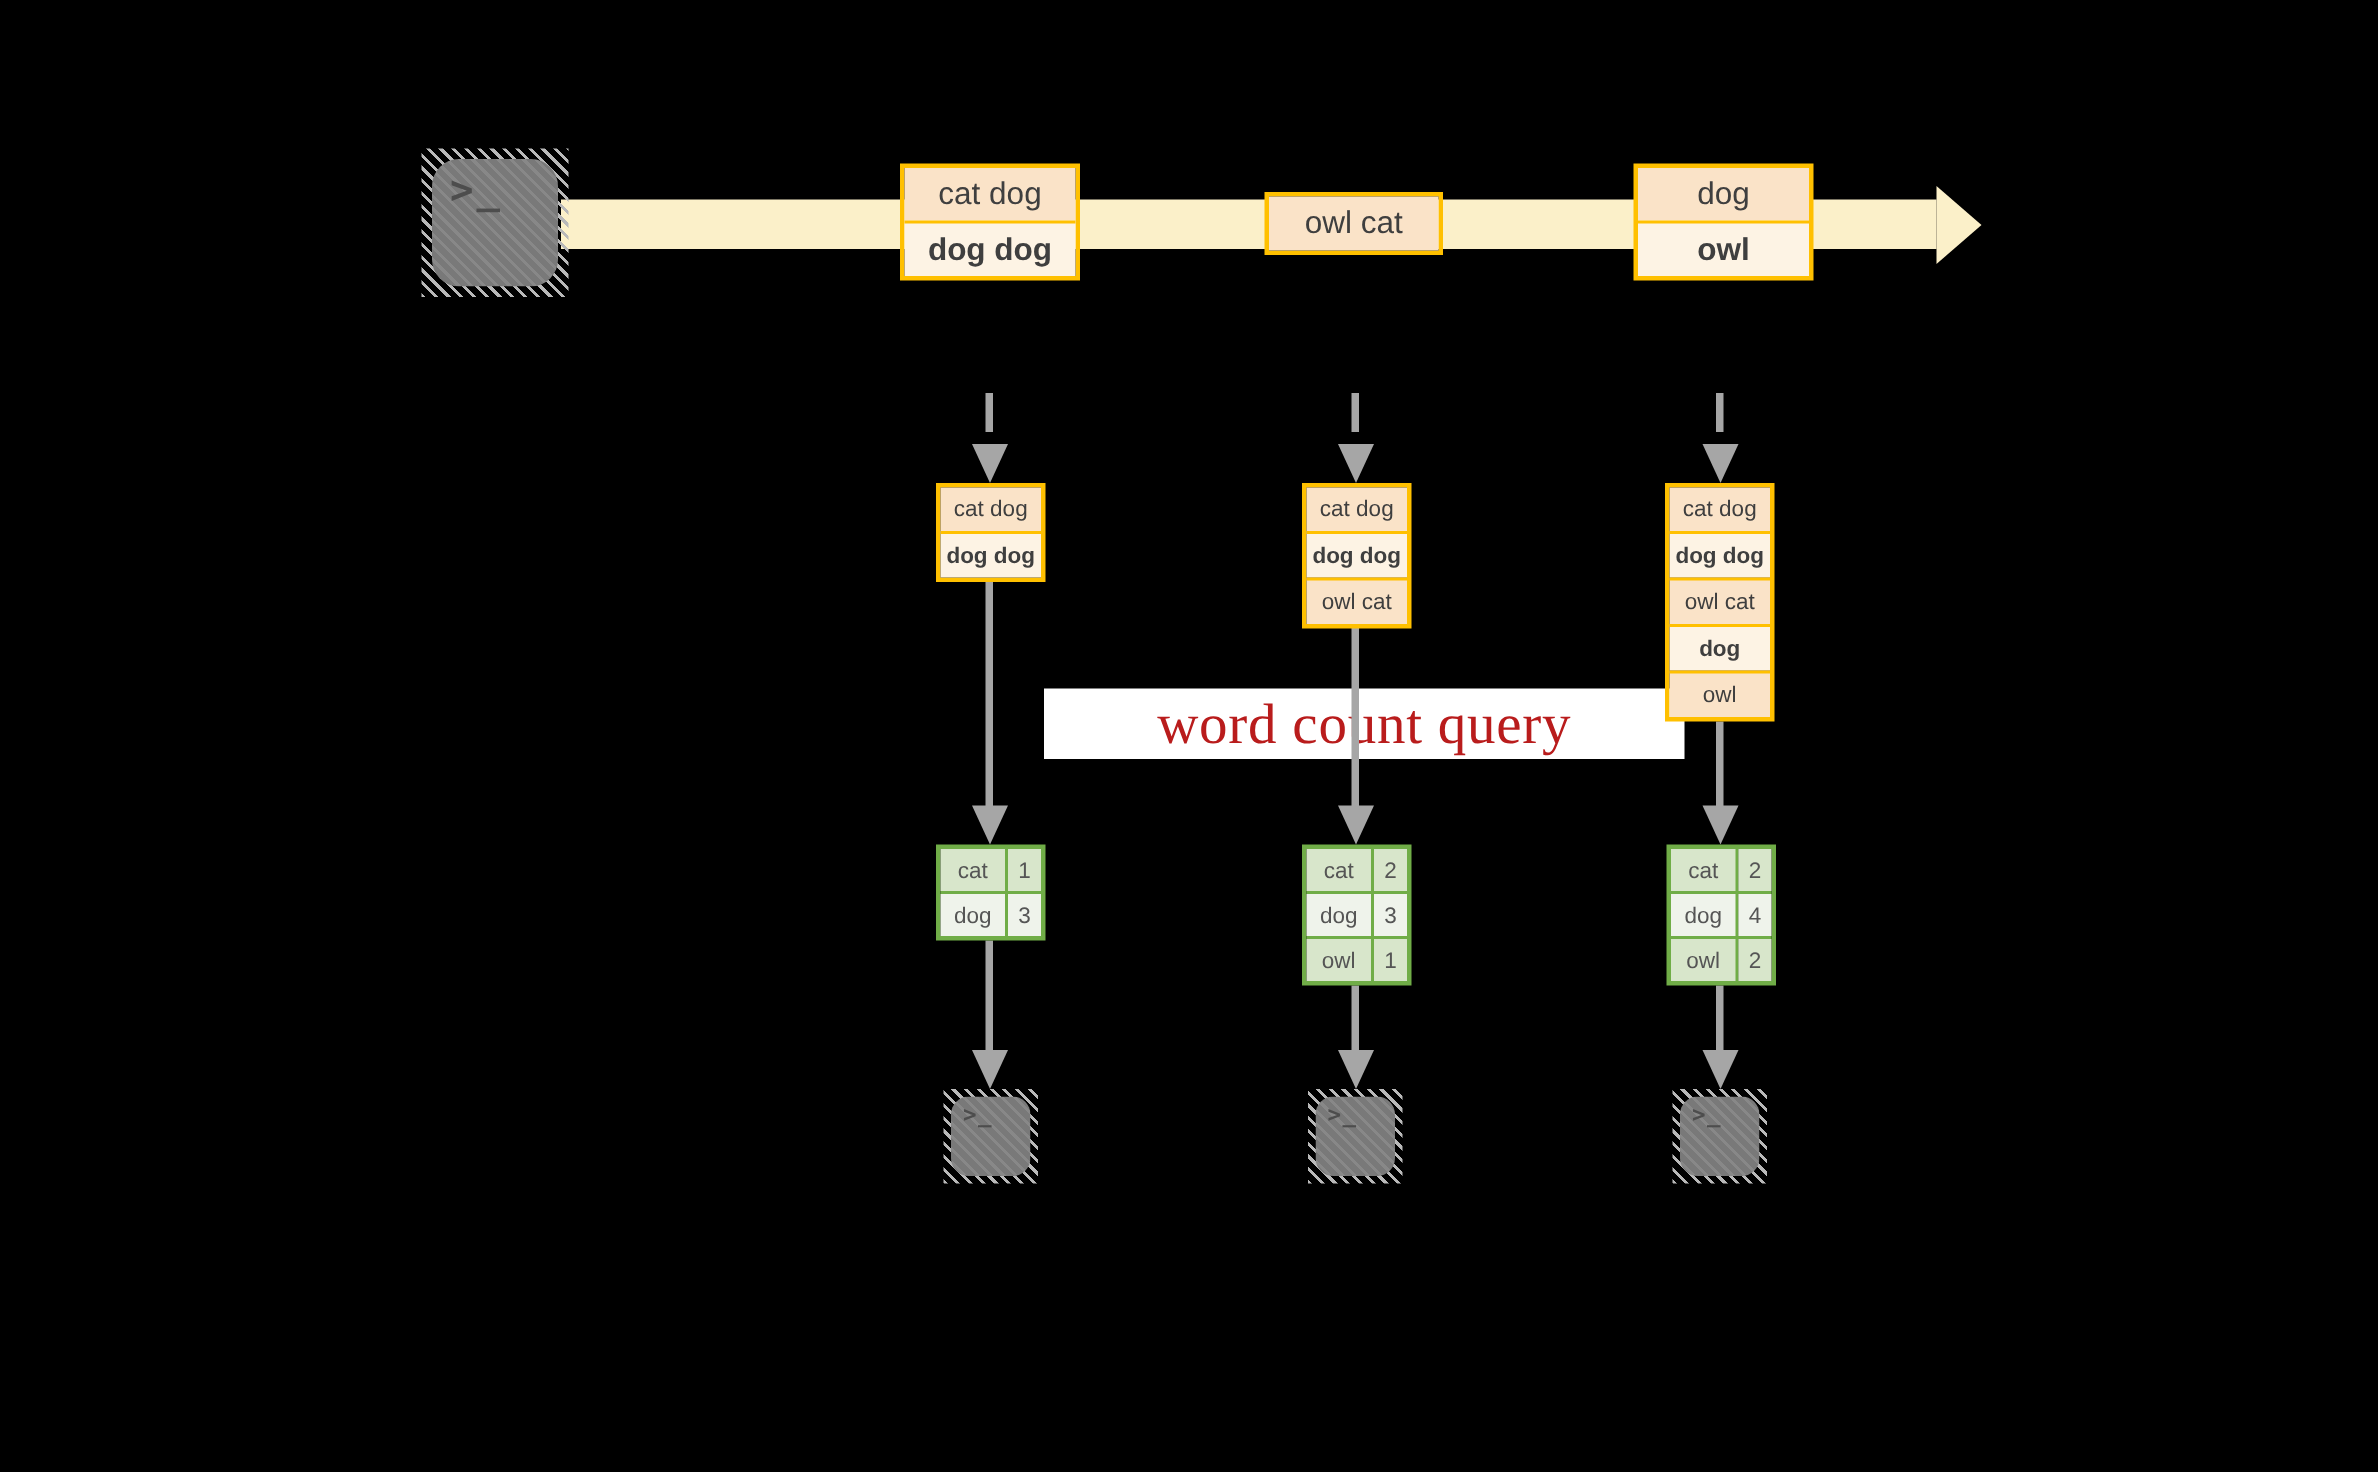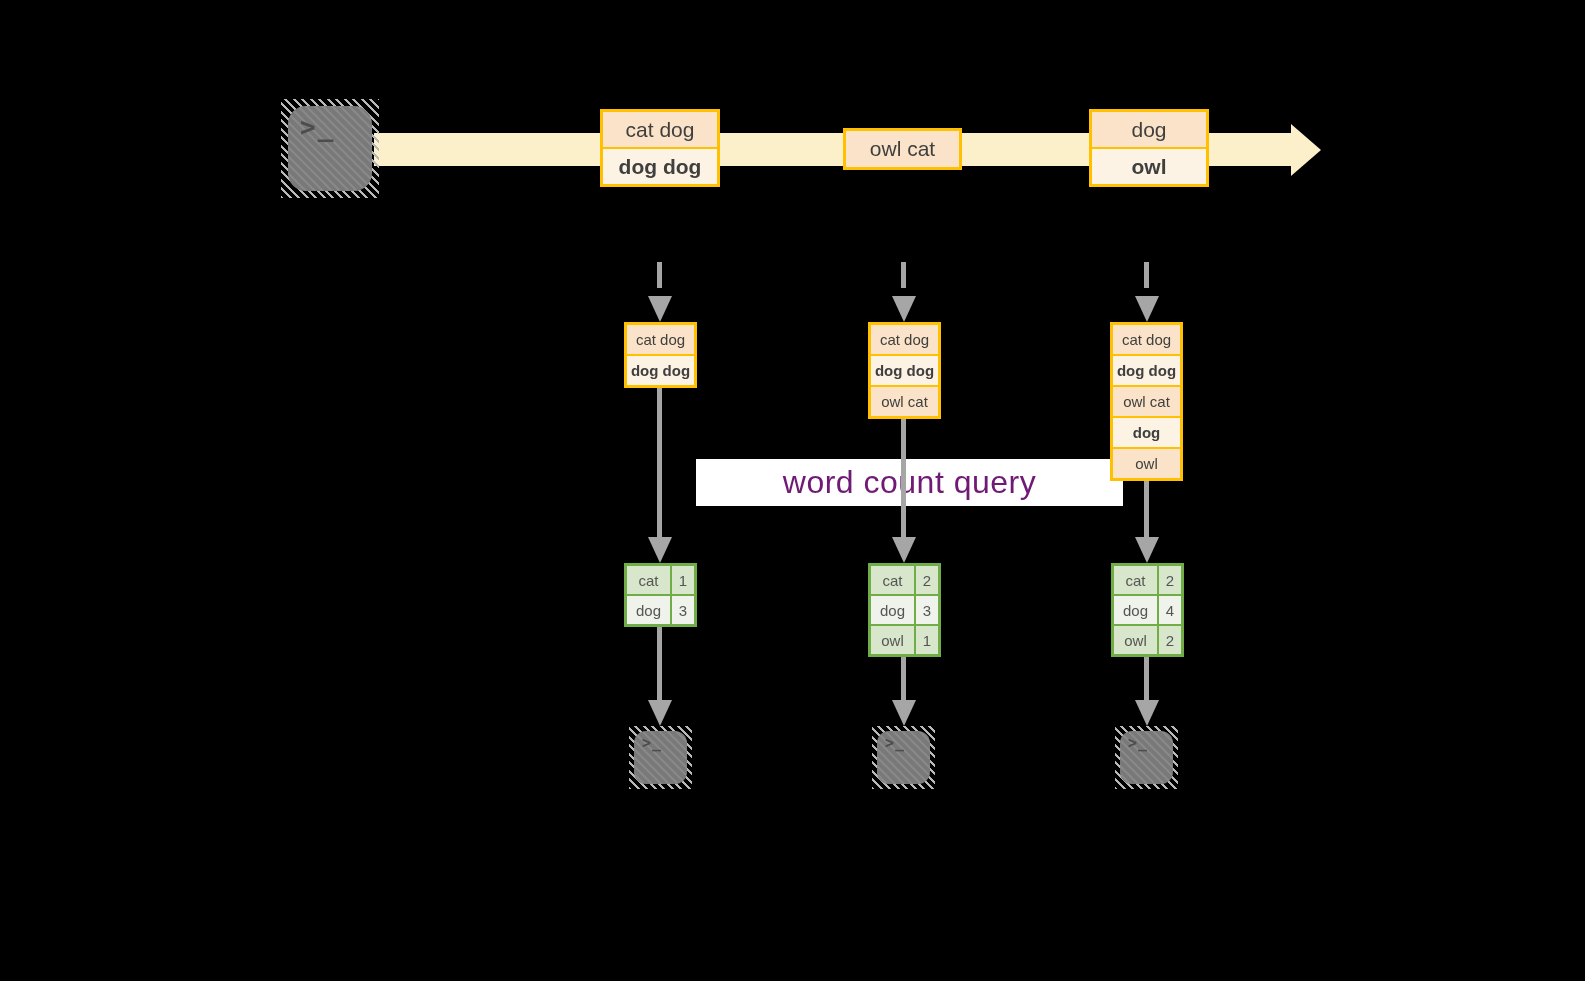--- a/index.html
+++ b/index.html
@@ -45,21 +45,21 @@
   .shaft { position:absolute; width:5px; background:#A6A6A6; z-index:2; }
   .head  { position:absolute; width:0; height:0; z-index:2;
            border-left:12px solid transparent; border-right:12px solid transparent; border-top:26px solid #A6A6A6; }
   .dash  { position:absolute; width:5px; height:26px; background:#A6A6A6; z-index:2; }
 
   
   .query-band {
     position:absolute; left:696px; top:459px; width:427px; height:47px; background:#ffffff; z-index:1;
     display:flex; align-items:center; justify-content:center;
   }
-  .query-label { font-size:32px; color:#701a75; letter-spacing:0.5px; }
+  .query-label { font-size:38px; color:#b91c1c; letter-spacing:0.5px;font-family:Liberation Serif, serif; }
 
   
   .gtable { position:absolute; box-sizing:border-box; border:3px solid #70AD47; z-index:3; }
   .grow { display:flex; }
   .grow + .grow { border-top:2px solid #70AD47; }
   .gcell { height:28px; display:flex; align-items:center; justify-content:center;
            font-size:15px; color:#555555; }
   .gword { width:43px; border-right:2px solid #70AD47; }
   .gnum  { width:22px; }
   .g-dark  { background:#D8E6CB; }

